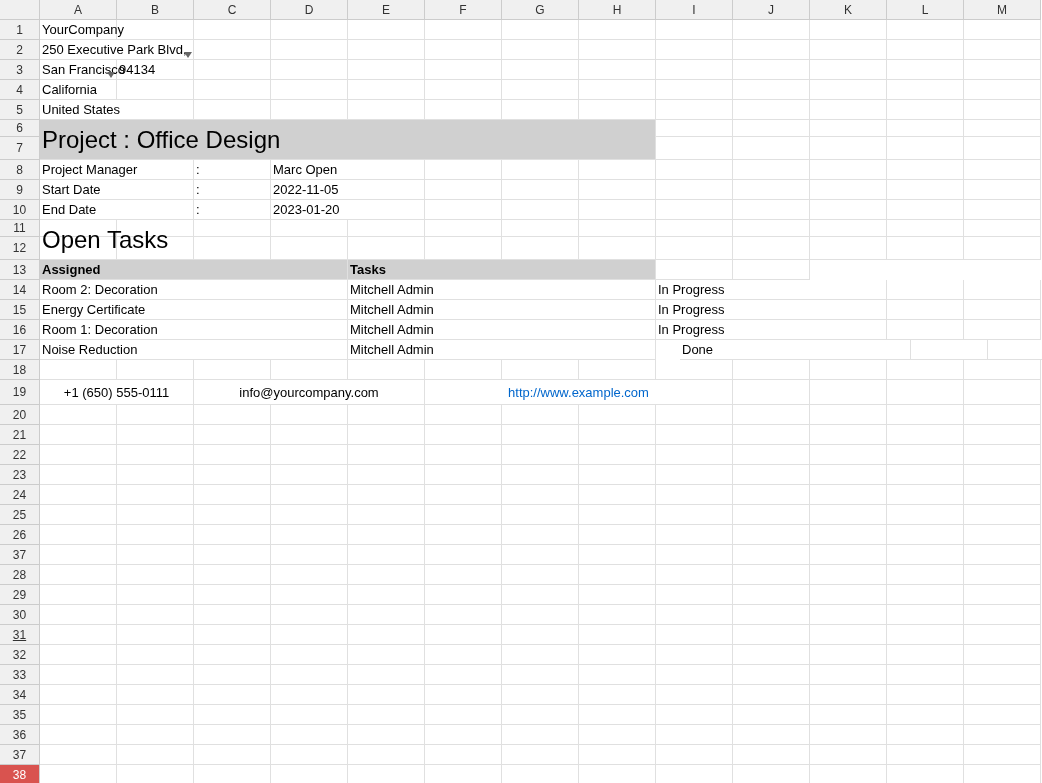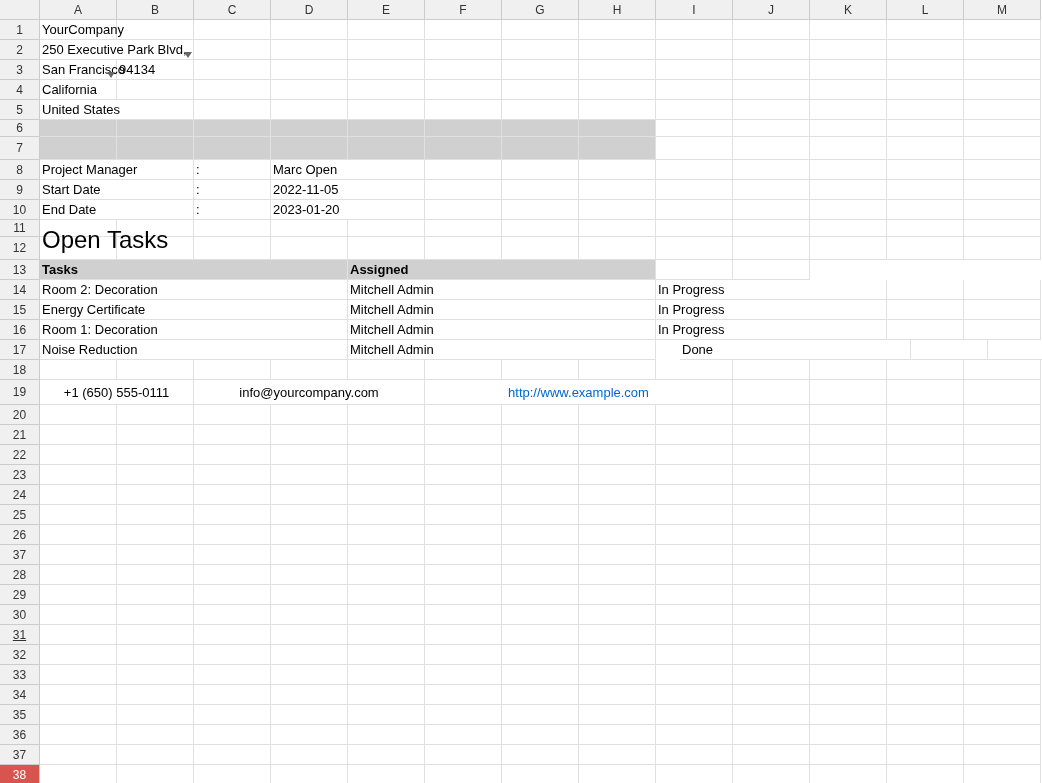--- a/index.html
+++ b/index.html
@@ -152,20 +152,21 @@
           <div class="cell" style="width: 77px; height: 20px; line-height: 20px;"></div>
           <div class="cell" style="width: 77px; height: 20px; line-height: 20px;"></div>
           <div class="cell" style="width: 77px; height: 20px; line-height: 20px;"></div>
           <div class="cell" style="width: 77px; height: 20px; line-height: 20px;"></div>
           <div class="cell" style="width: 77px; height: 20px; line-height: 20px;"></div>
           <div class="cell" style="width: 77px; height: 20px; line-height: 20px;"></div>
           <div class="cell" style="width: 77px; height: 20px; line-height: 20px;"></div>
           <div class="cell" style="width: 77px; height: 20px; line-height: 20px;"></div>
           <div class="cell" style="width: 77px; height: 20px; line-height: 20px;"></div>
         </div>
+        <div class="cell gray-bg large" style="width: 616px; height: 40px; line-height: 40px; position: absolute; left: 0px; top: 100px;"><span>Project   :</span><span>   </span><span>Office Design</span></div>
         <div class="row" style="height: 17px;">
           <div class="cell gray-bg" style="width: 77px; height: 17px;"></div>
           <div class="cell gray-bg" style="width: 77px; height: 17px;"></div>
           <div class="cell gray-bg" style="width: 77px; height: 17px;"></div>
           <div class="cell gray-bg" style="width: 77px; height: 17px;"></div>
           <div class="cell gray-bg" style="width: 77px; height: 17px;"></div>
           <div class="cell gray-bg" style="width: 77px; height: 17px;"></div>
           <div class="cell gray-bg" style="width: 77px; height: 17px;"></div>
           <div class="cell gray-bg" style="width: 77px; height: 17px;"></div>
           <div class="cell" style="width: 77px; height: 17px;"></div>
@@ -253,22 +254,22 @@
           <div class="cell" style="width: 77px; height: 23px;"></div>
           <div class="cell" style="width: 77px; height: 23px;"></div>
           <div class="cell" style="width: 77px; height: 23px;"></div>
           <div class="cell" style="width: 77px; height: 23px;"></div>
           <div class="cell" style="width: 77px; height: 23px;"></div>
           <div class="cell" style="width: 77px; height: 23px;"></div>
           <div class="cell" style="width: 77px; height: 23px;"></div>
           <div class="cell" style="width: 77px; height: 23px;"></div>
         </div>
         <div class="row" style="height: 20px;">
+          <div class="cell gray-bg bold" style="width: 308px; height: 20px; line-height: 20px;">Assigned</div>
           <div class="cell gray-bg bold" style="width: 308px; height: 20px; line-height: 20px;">Tasks</div>
-          <div class="cell gray-bg bold" style="width: 308px; height: 20px; line-height: 20px;">Assigned</div>
           <div class="cell" style="width: 77px; height: 20px; line-height: 20px;"></div>
           <div class="cell" style="width: 77px; height: 20px; line-height: 20px;"></div>
         </div>
         <div class="row" style="height: 20px;">
           <div class="cell" style="width: 308px; height: 20px; line-height: 20px;">Room 2: Decoration</div>
           <div class="cell" style="width: 308px; height: 20px; line-height: 20px;">Mitchell Admin</div>
           <div class="cell" style="width: 231px; height: 20px; line-height: 20px;">In Progress</div>
           <div class="cell" style="width: 77px; height: 20px; line-height: 20px;"></div>
           <div class="cell" style="width: 77px; height: 20px; line-height: 20px;"></div>
         </div>

